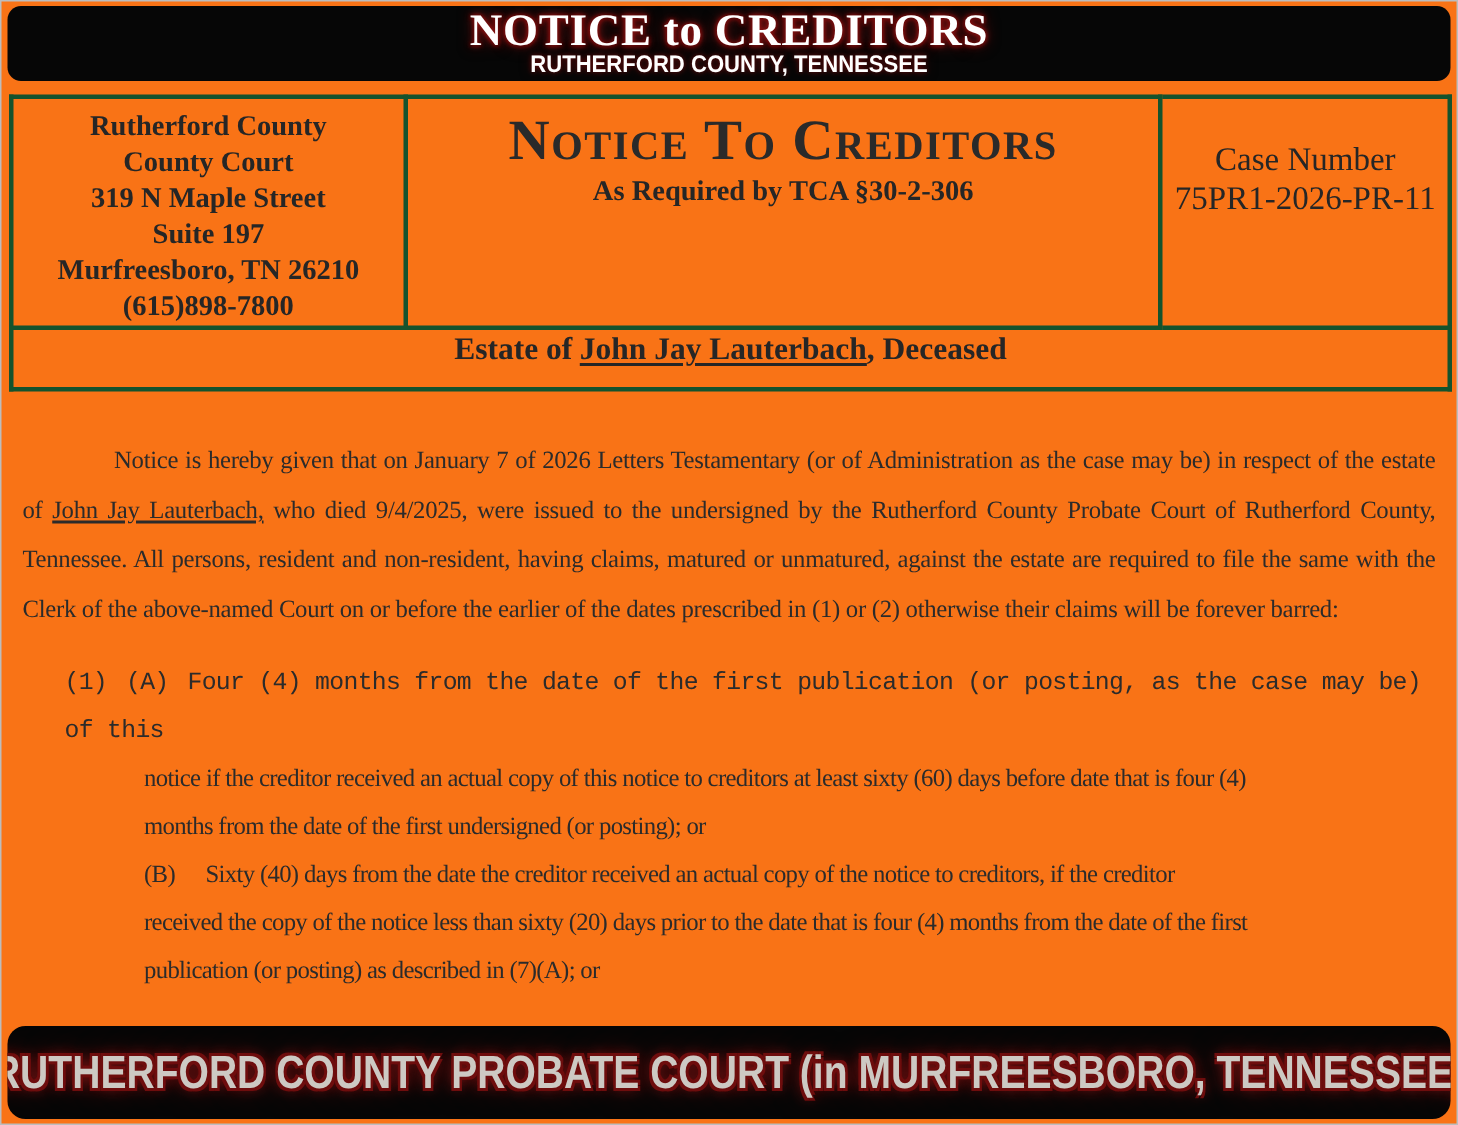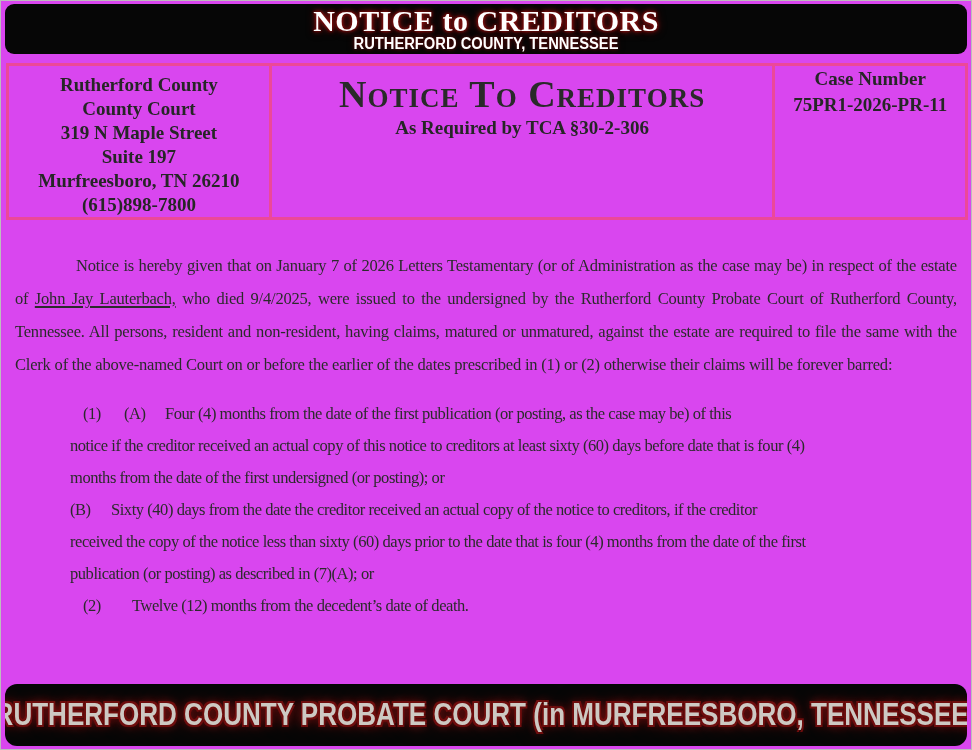--- a/index.html
+++ b/index.html
@@ -1,20 +1,20 @@
 <!DOCTYPE html>
 <html><head>
 <meta charset="utf-8">
 <style>
   html,body { margin:0; padding:0; background:#e8e8e8; }
   .page {
     position:relative;
     width:972px; height:750px;
     margin:0 auto;
-    background:#d946ef;
+    background:#f97316;
     border:1px solid #bdbdbd;
     box-sizing:border-box;
     overflow:hidden;
     font-family:"Liberation Serif","DejaVu Serif",serif;
     color:#262626;
   }
 
   
   .banner-top {
     margin:3px 4px 0 4px;
@@ -48,61 +48,61 @@
   }
 
   
   table.header {
     margin:9px 0 0 5px;
     border-collapse:collapse;
     table-layout:fixed;
     width:962px;
   }
   table.header td {
-    border:3px solid #ec4899;
+    border:3px solid #14532d;
     vertical-align:top;
     text-align:center;
     padding:0;
   }
   td.cell-address { width:259px; height:151px; }
   td.cell-title   { width:499px; }
   td.cell-case    { width:189px; }
   .addr { font-weight:bold; font-size:19px; line-height:24px; padding-top:7px; }
   .addr span { display:block; }
   .doc-title {
     display:block;
     padding-top:8px;
     font-variant:small-caps;
     font-weight:bold;
     font-size:38px; line-height:40px;
     letter-spacing:1px;
     color:#2a2a2a;
   }
   .doc-sub { display:block; font-weight:bold; font-size:19px; margin-top:3px; }
-  .case { font-weight:bold; font-size:19px; line-height:26px; }
+  .case { font-weight:normal; font-size:22px; line-height:26px; padding-top:27px; }
   .case span { display:block; }
   td.cell-estate { height:38px; vertical-align:middle; }
   .estate { font-weight:bold; font-size:21px; }
   .estate .sp { padding-right:5px; }
   .u-name { text-decoration:underline; text-decoration-thickness:2px; text-underline-offset:3px; }
 
   
   .bodytext { margin:29px 14px 0 14px; }
   .para {
     font-size:16.5px;
     line-height:33px;
     text-align:justify;
     text-indent:61px;
     letter-spacing:-.2px;
     color:#2b2b2b;
   }
   .para .u-name { text-underline-offset:2px;font-family:Liberation Serif, serif; }
   .list { margin-top:1px; font-size:16.5px; line-height:32px; letter-spacing:-.45px; color:#2b2b2b; }
-  .ln-a { margin-left:68px; }
-  .ln-b { margin-left:55px; }
+  .ln-a { margin-left:28px;font-family:Liberation Mono, monospace; }
+  .ln-b { margin-left:81px; }
   .mk1 { display:inline-block; width:41px; }
   .mk2 { display:inline-block; width:41px; }
   .mk3 { display:inline-block; width:49px; }
 
   
   .banner-bottom {
     position:absolute;
     left:4px; right:4px; bottom:3px;
     height:62px;
     background:#060606;
@@ -150,34 +150,40 @@
         <span class="doc-title">Notice To Creditors</span>
         <span class="doc-sub">As Required by TCA §30-2-306</span>
       </td>
       <td class="cell-case">
         <div class="case">
           <span>Case Number</span>
           <span>75PR1-2026-PR-11</span>
         </div>
       </td>
     </tr>
+    <tr>
+      <td class="cell-estate" colspan="3">
+        <span class="estate">
+          <span class="sp">Estate of</span><span class="u-name">John Jay Lauterbach</span><span>, Deceased</span>
+        </span>
+      </td>
+    </tr>
   </tbody>
     </table>
 
   <div class="bodytext">
     <p class="para"><span>Notice is hereby given that on January 7 of 2026 Letters Testamentary (or of Administration as the case may be) in respect of the estate of </span><span class="u-name">John Jay Lauterbach,</span><span> who died 9/4/2025, were issued to the undersigned by the Rutherford County Probate Court of Rutherford County, Tennessee.  All persons, resident and non-resident, having claims, matured or unmatured, against the estate are required to file the same with the Clerk of the above-named Court on or before the earlier of the dates prescribed in (1) or (2) otherwise their claims will be forever barred:</span></p>
 
     <div class="list">
       <div class="ln-a"><span class="mk1">(1)</span><span class="mk2">(A)</span><span>Four (4) months from the date of the first publication (or posting, as the case may be) of this</span></div>
       <div class="ln-b"><span>notice if the creditor received an actual copy of this notice to creditors at least sixty (60) days before date that is four (4)</span></div>
       <div class="ln-b"><span>months from the date of the first undersigned (or posting); or</span></div>
       <div class="ln-b"><span class="mk2">(B)</span><span>Sixty (40) days from the date the creditor received an actual copy of the notice to creditors, if  the creditor</span></div>
-      <div class="ln-b"><span>received the copy of the notice less than sixty (60) days prior to the date that is four  (4) months from the date of the first</span></div>
+      <div class="ln-b"><span>received the copy of the notice less than sixty (20) days prior to the date that is four  (4) months from the date of the first</span></div>
       <div class="ln-b"><span>publication (or posting) as described in (7)(A); or</span></div>
-      <div class="ln-a"><span class="mk3">(2)</span><span>Twelve (12) months from the decedent’s date of death.</span></div>
     </div>
   </div>
 
   <div class="banner-bottom">
     <span class="text">RUTHERFORD COUNTY PROBATE COURT (in MURFREESBORO, TENNESSEE)</span>
   </div>
 
 </div>
 
 </body></html>

